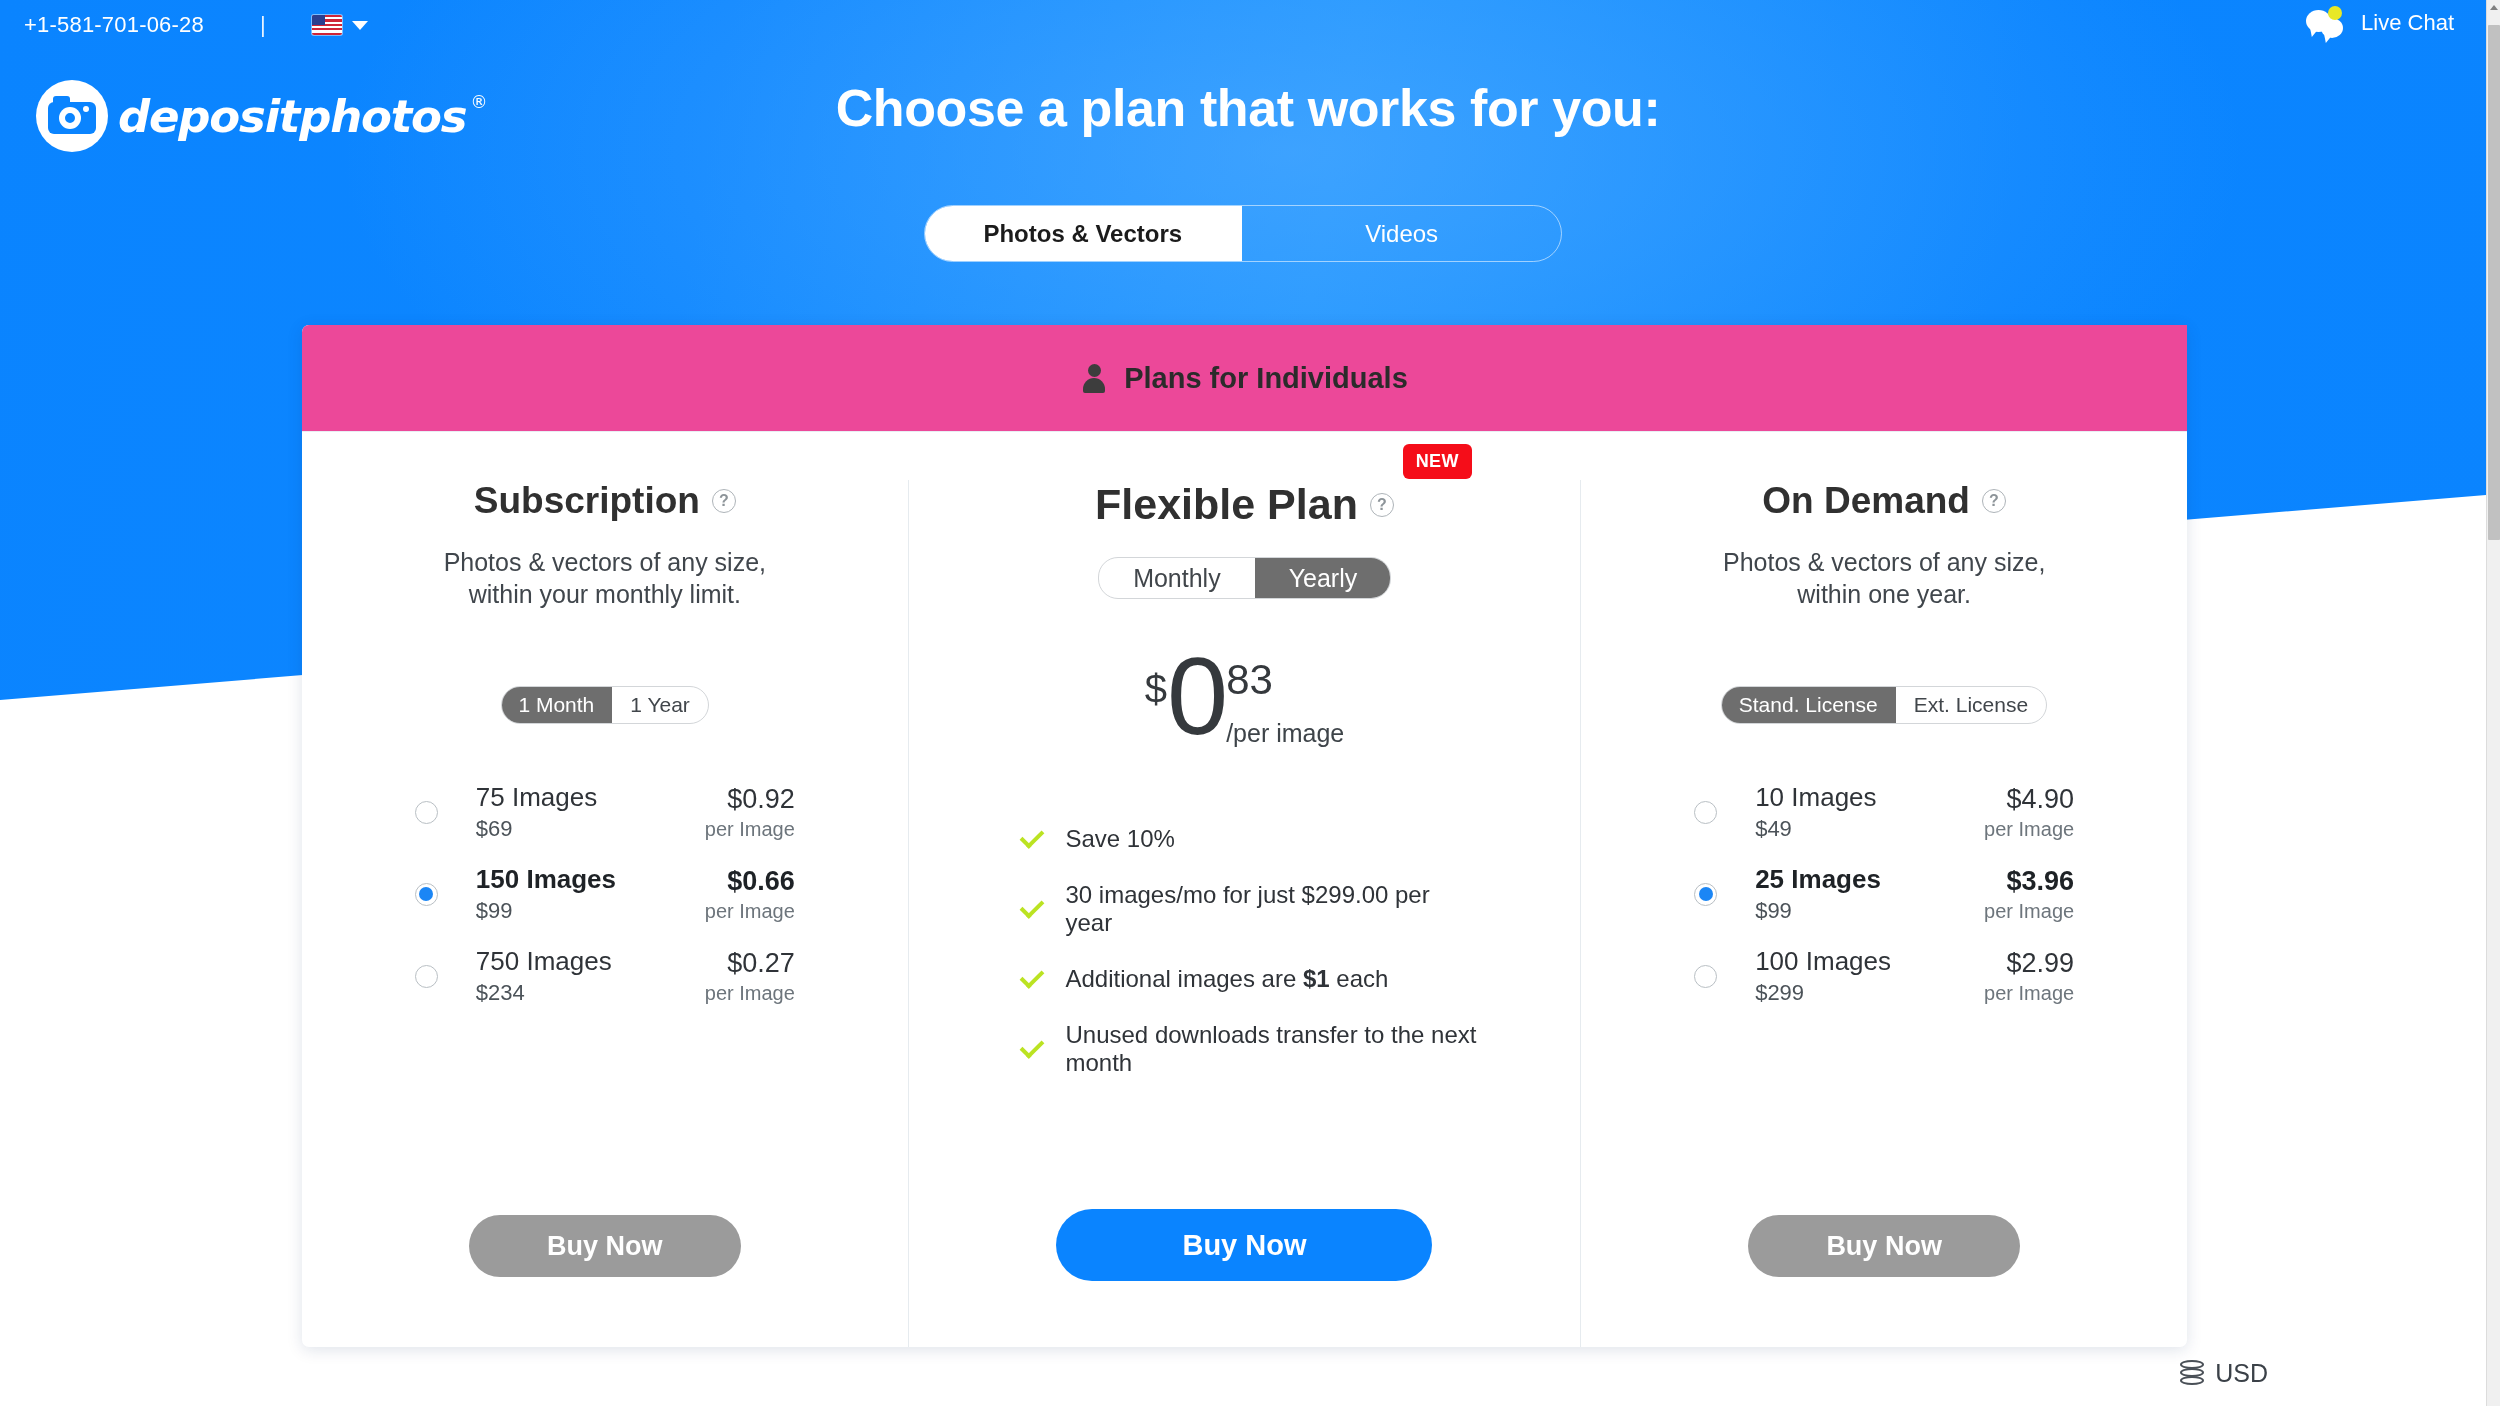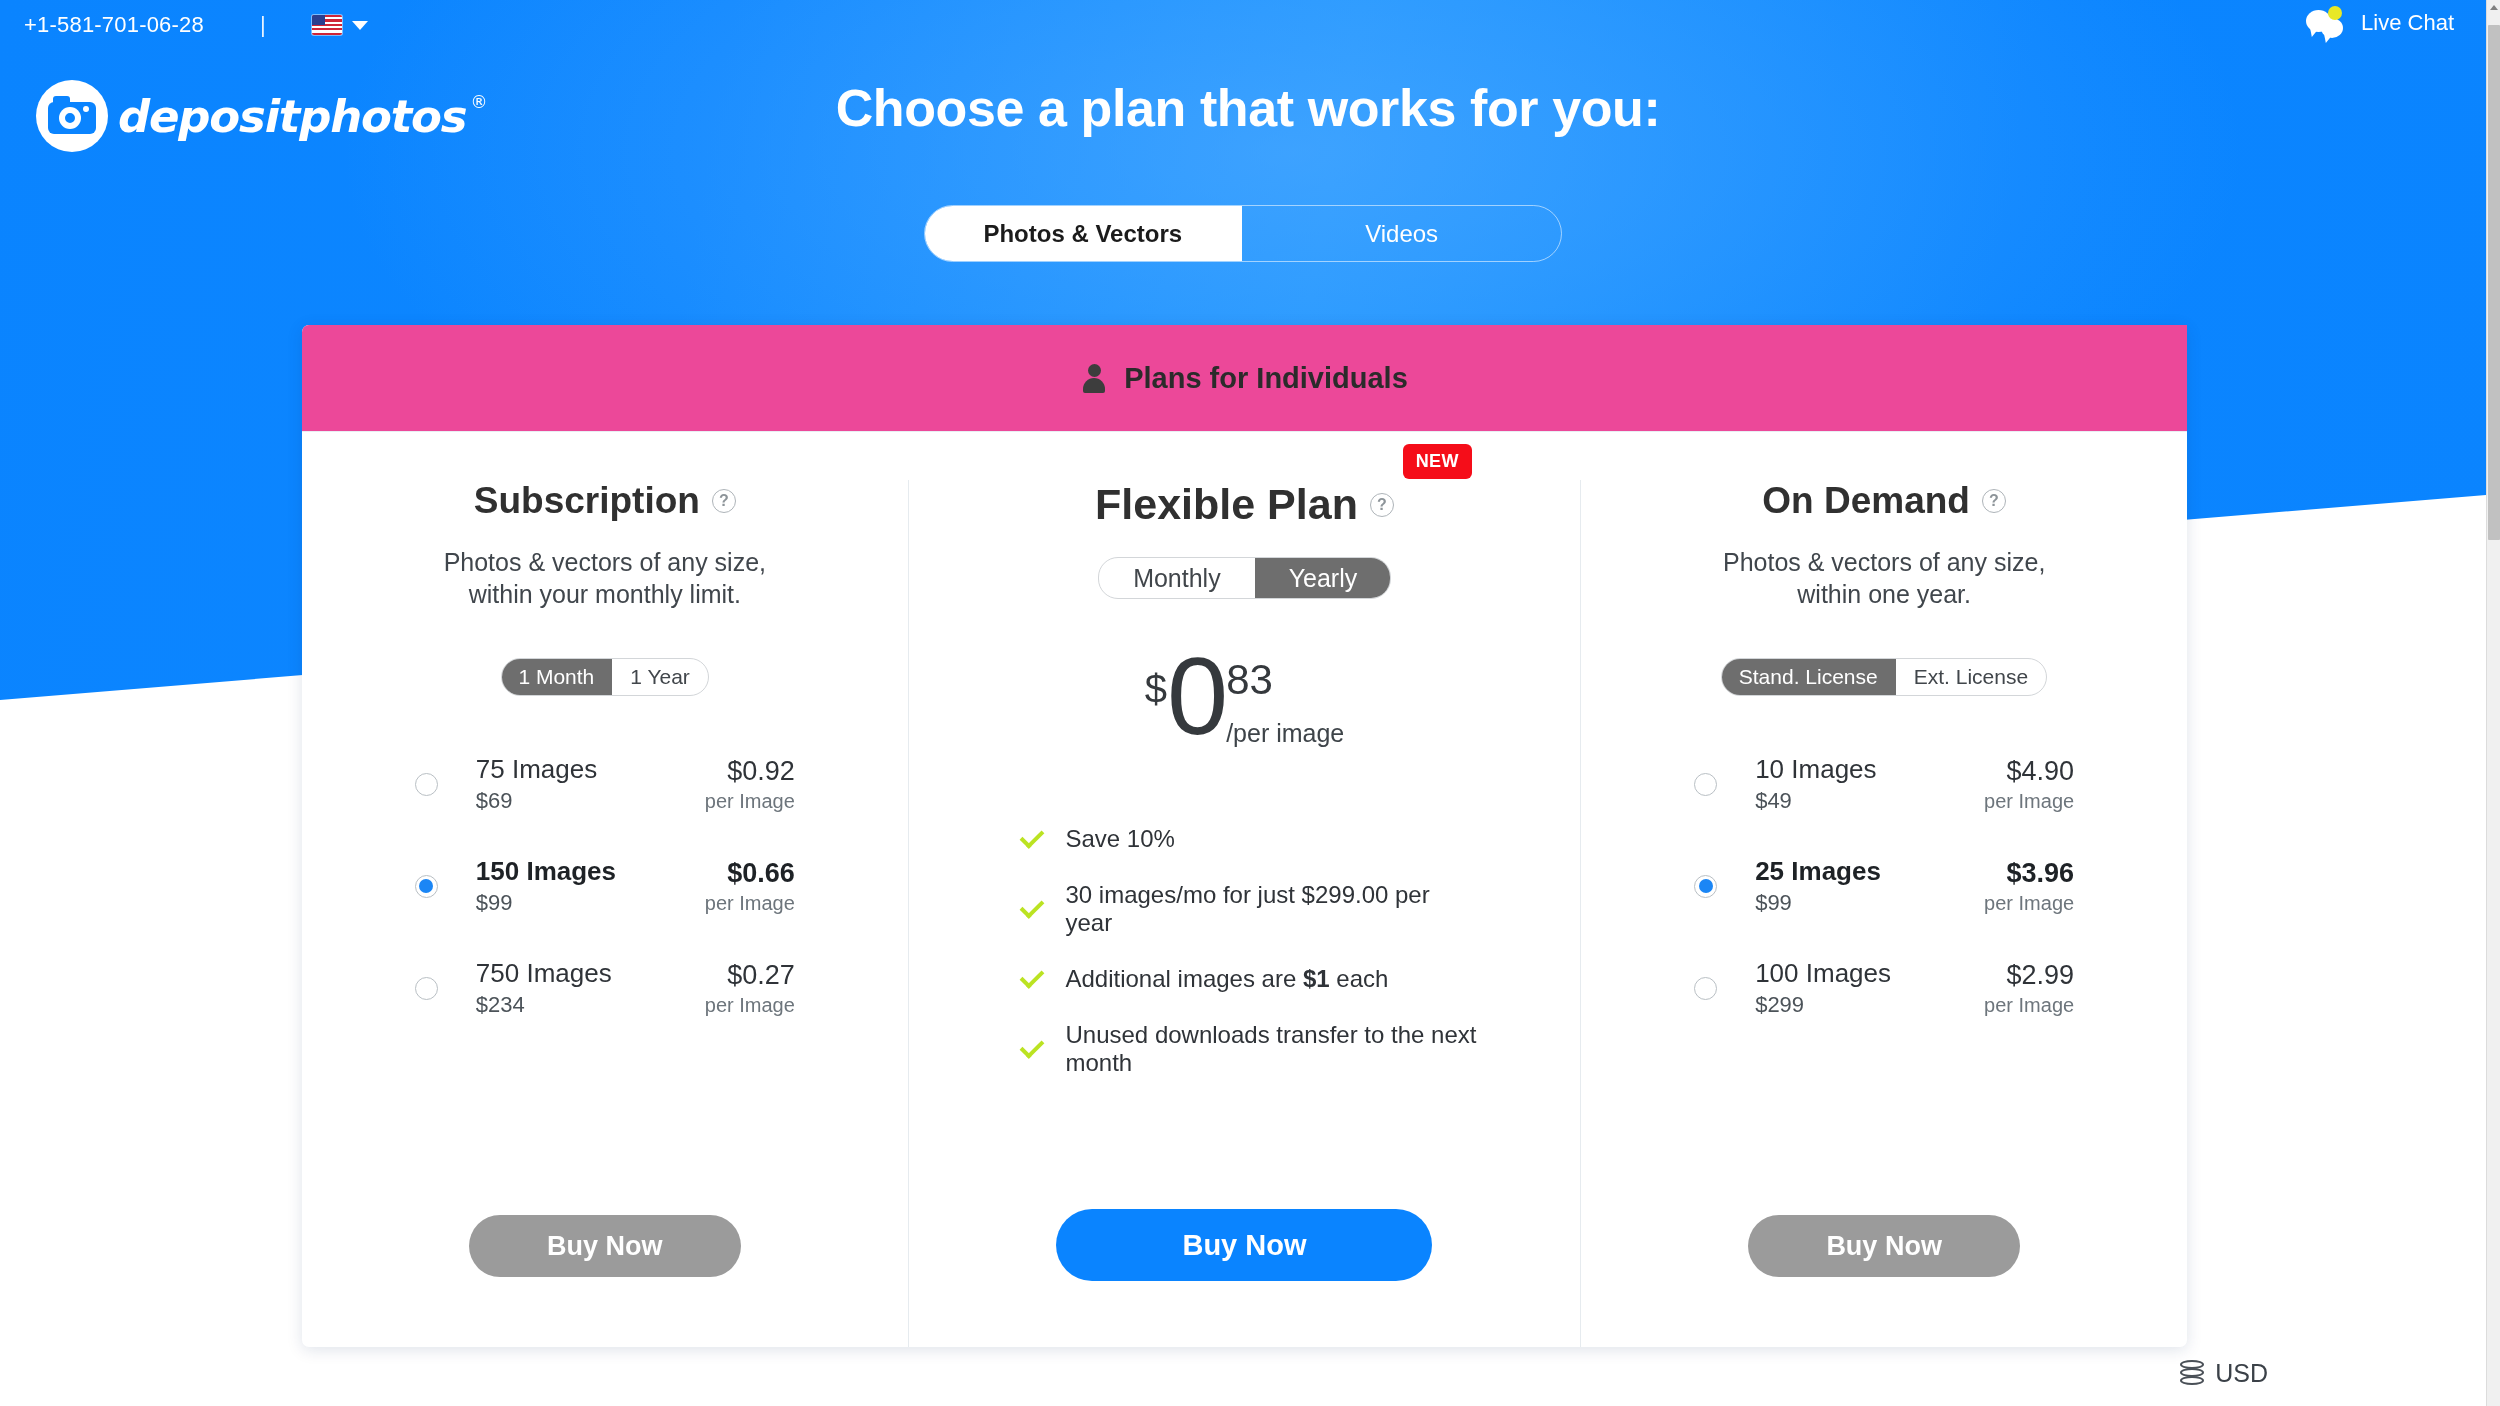--- a/index.html
+++ b/index.html
@@ -355,32 +355,32 @@
     padding: 0 18px;
     cursor: pointer;
   }
   .pill .opt.on {
     background: #6e6e6e;
     color: #ffffff;
   }
   .pill.left-on .opt.on { border-radius: 20px 0 0 20px; margin: -1.4px 0 -1.4px -1.4px; }
   .pill.right-on .opt.on { border-radius: 0 20px 20px 0; margin: -1.4px -1.4px -1.4px 0; }
 
-  .pill-wrap-sub { margin-top: 48px; }
+  .pill-wrap-sub { margin-top: 76px; }
   .pill-wrap-flex { margin-top: 28px; }
   .pill-wrap-flex .pill { height: 42px; }
   .pill-wrap-flex .opt { font-size: 25px; padding: 0 34px; }
 
   
   .options {
     margin-top: 58px;
     width: 100%;
     max-width: 380px;
     display: flex; flex-direction: column;
-    gap: 42px;
+    gap: 22px;
   }
   .opt-row {
     display: flex; align-items: center;
     cursor: pointer;
   }
   .radio {
     width: 23px; height: 23px;
     border-radius: 50%;
     border: 1.8px solid #b9bfc4;
     background: #ffffff;

